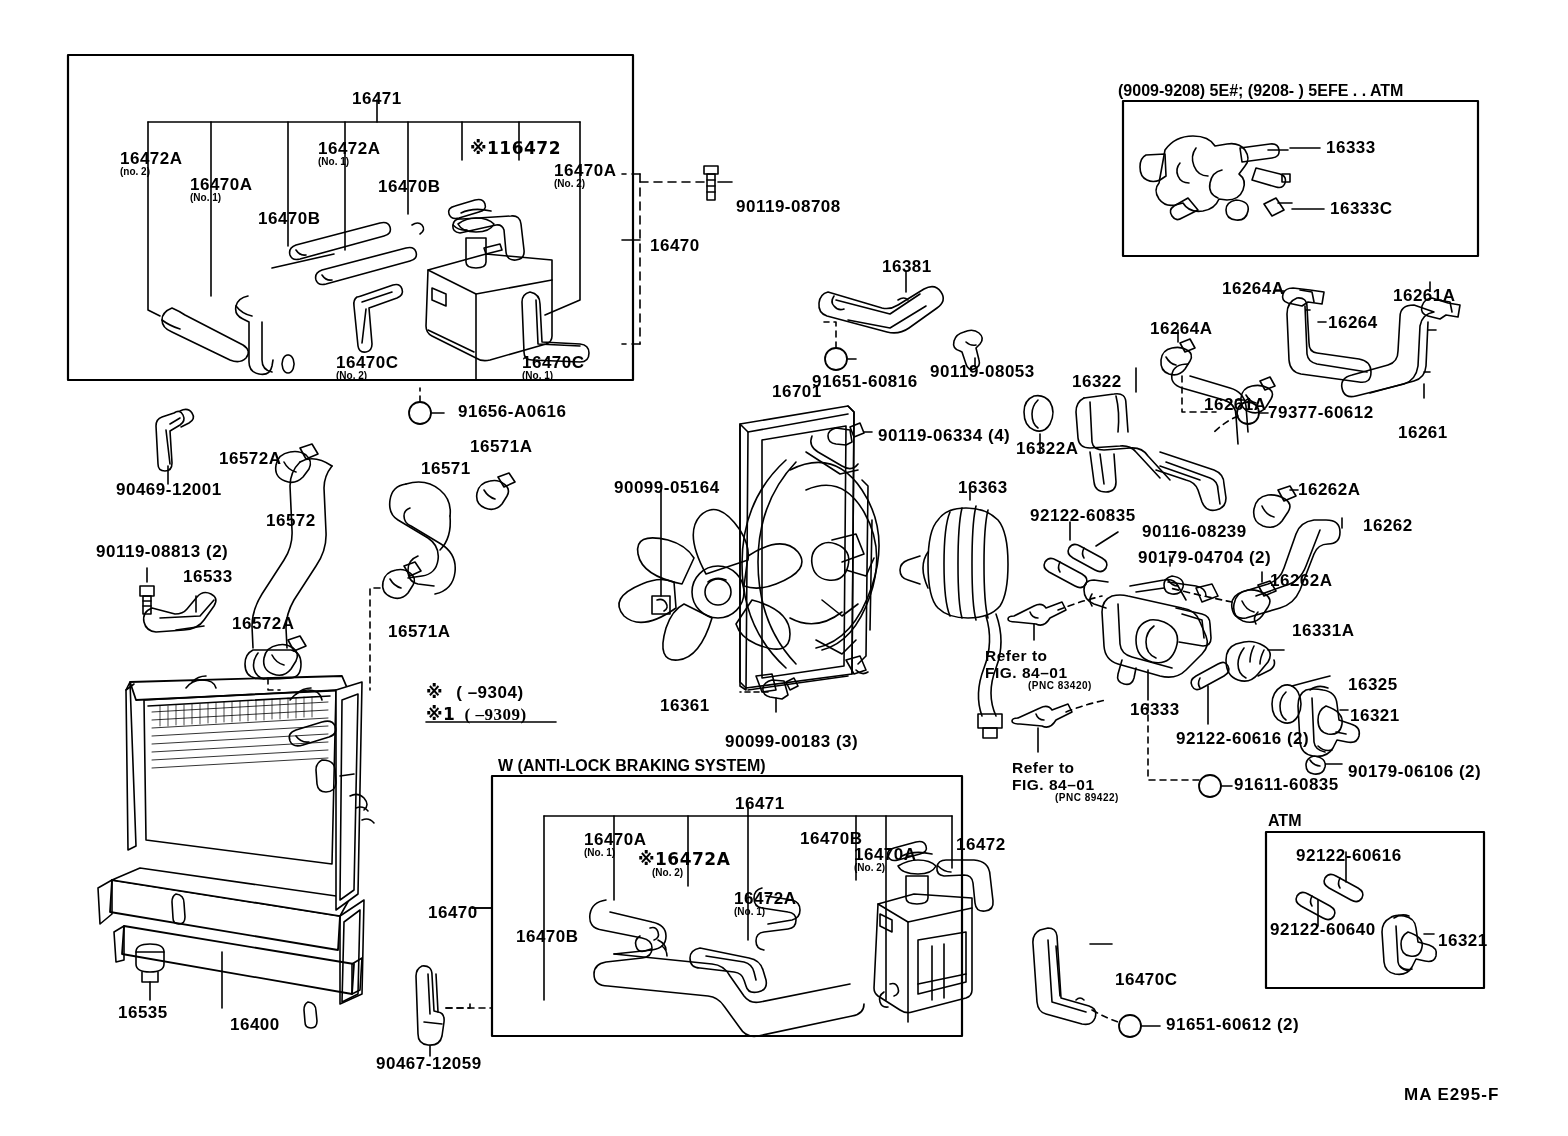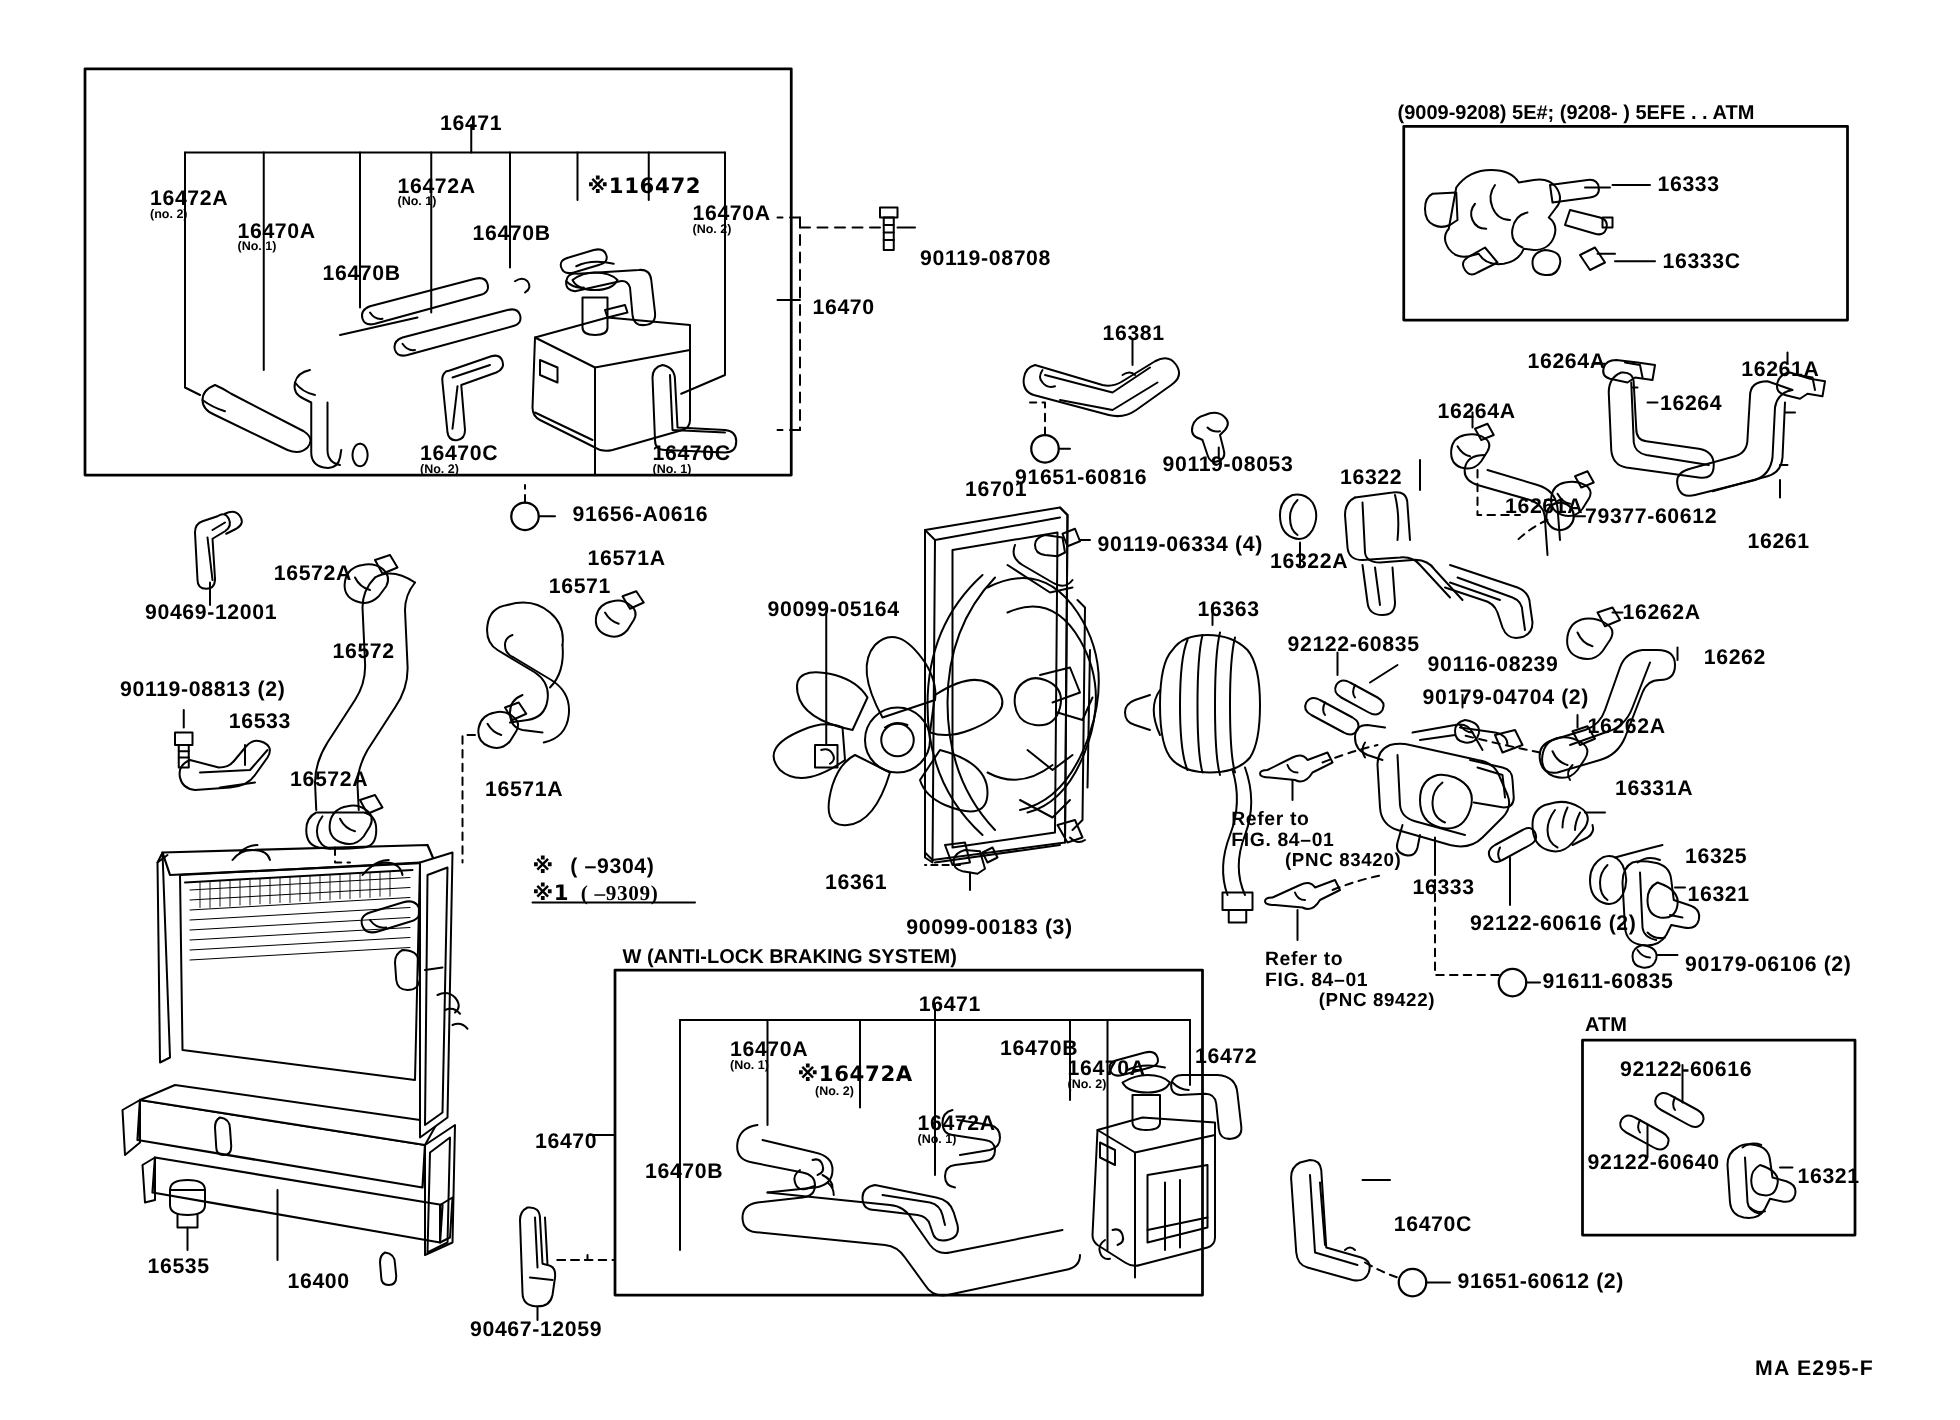--- a/index.html
+++ b/index.html
@@ -4,21 +4,21 @@
 <style>
   html,body{margin:0;padding:0;background:#ffffff;}
   body{width:1568px;height:1136px;position:relative;overflow:hidden;
        font-family:"Liberation Sans","DejaVu Sans",sans-serif;color:#000;}
   #stage{position:absolute;left:0;top:0;width:1568px;height:1136px;}
   svg.art{position:absolute;left:0;top:0;width:1568px;height:1136px;pointer-events:none;}
   .lbl{position:absolute;white-space:nowrap;font-size:17px;letter-spacing:.5px;
        font-weight:700;line-height:1.02;font-family:"Liberation Sans",sans-serif;}
   .lbl .sub{display:block;font-size:10px;font-weight:700;letter-spacing:0;}
   .lbl.refer{font-size:15.5px;font-weight:700;line-height:1.08;}
-  .lbl.refer .pnc{display:block;font-size:15px;padding-left:43px;}
+  .lbl.refer .pnc{display:block;font-size:10px;padding-left:43px;}
   .boxtitle{position:absolute;font-size:16px;font-weight:700;white-space:nowrap;}
   .figcode{position:absolute;font-size:17px;font-weight:700;letter-spacing:1px;}
   .starmark{font-family:"DejaVu Sans",sans-serif;}
 </style>
 </head>
 <body>
 
 <div id="stage">
 
   <svg class="art" viewBox="0 0 1568 1136">
@@ -532,21 +532,21 @@
   <div class="lbl" style="left:336px;top:354px;"><span>16470C</span><span class="sub">(No. 2)</span></div>
   <div class="lbl" style="left:522px;top:354px;"><span>16470C</span><span class="sub">(No. 1)</span></div>
   <div class="lbl" style="left:736px;top:174px;margin-top:24px;"><span>90119-08708</span></div>
   <div class="lbl" style="left:650px;top:237px;"><span>16470</span></div>
   <div class="lbl" style="left:458px;top:403px;"><span>91656-A0616</span></div>
 
   <div class="lbl" style="left:116px;top:481px;"><span>90469-12001</span></div>
   <div class="lbl" style="left:219px;top:450px;"><span>16572A</span></div>
   <div class="lbl" style="left:266px;top:512px;"><span>16572</span></div>
   <div class="lbl" style="left:232px;top:615px;"><span>16572A</span></div>
-  <div class="lbl" style="left:439px;top:460px;"><span>16571</span></div>
+  <div class="lbl" style="left:421px;top:460px;"><span>16571</span></div>
   <div class="lbl" style="left:470px;top:438px;"><span>16571A</span></div>
   <div class="lbl" style="left:388px;top:623px;"><span>16571A</span></div>
   <div class="lbl" style="left:96px;top:543px;"><span>90119-08813 (2)</span></div>
   <div class="lbl" style="left:183px;top:568px;"><span>16533</span></div>
   <div class="lbl" style="left:118px;top:1004px;"><span>16535</span></div>
   <div class="lbl" style="left:202px;top:1016px;margin-left:28px;"><span>16400</span></div>
   <div class="lbl" style="left:376px;top:1055px;"><span>90467-12059</span></div>
 
   <div class="lbl" style="left:882px;top:258px;"><span>16381</span></div>
   <div class="lbl" style="left:812px;top:373px;"><span>91651-60816</span></div>

